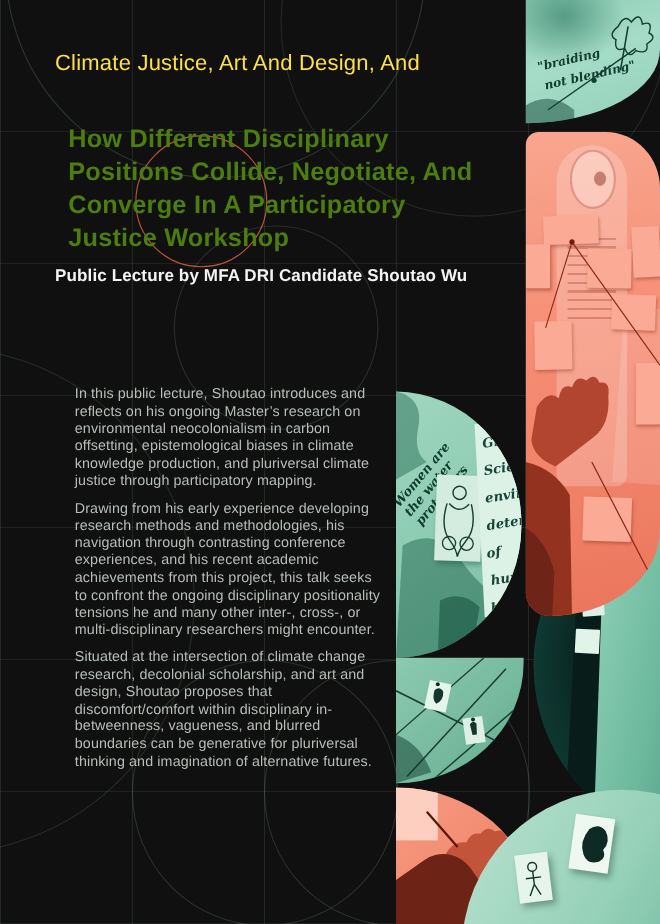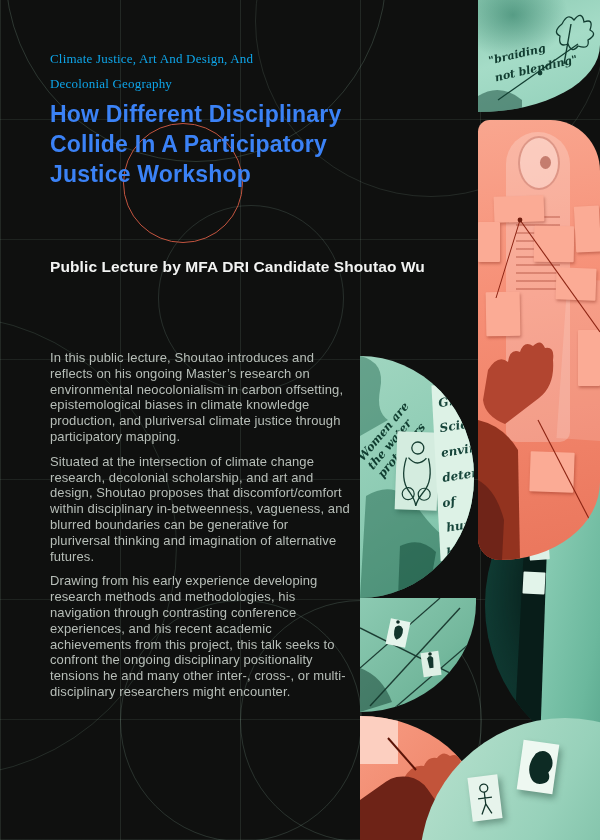--- a/index.html
+++ b/index.html
@@ -20,31 +20,31 @@
   .dc2{left:158px;top:205px;width:184px;height:184px;border-color:rgba(152,190,170,0.18);}
   .dc3{left:-285px;top:315px;width:460px;height:460px;border-color:rgba(152,190,170,0.16);}
   .dc4{left:120px;top:600px;width:240px;height:240px;border-color:rgba(152,190,170,0.20);}
   .dc5{left:240px;top:600px;width:240px;height:240px;border-color:rgba(152,190,170,0.20);}
   .dc6{left:255px;top:-155px;width:350px;height:350px;border-color:rgba(152,190,170,0.15);}
   .title-ring{
     position:absolute;left:123px;top:123px;width:118px;height:118px;
     border:1.5px solid #c2543f;border-radius:50%;
   }
   
-  .kicker{position:absolute;left:50px;top:46px;font-size:13px;line-height:25px;
-    color:#0ea5e9;font-weight:400;letter-spacing:.2px;font-family:Liberation Serif, serif;}
+  .kicker{position:absolute;left:50px;top:46px;font-size:20px;line-height:25px;
+    color:#fde047;font-weight:400;letter-spacing:.2px;}
   .kicker span{display:block;}
   .headline{position:absolute;left:50px;top:99px;font-size:23px;line-height:30px;
-    color:#3b82f6;font-weight:700;letter-spacing:.2px;margin:0;}
+    color:#4d7c0f;font-weight:700;letter-spacing:.2px;margin:12px;}
   .headline span{display:block;}
-  .event{position:absolute;left:50px;top:250px;font-size:15.5px;line-height:34px;
+  .event{position:absolute;left:50px;top:234px;font-size:15.5px;line-height:34px;
     color:#f2f3f2;font-weight:700;letter-spacing:.1px;}
   .event span{display:block;}
   .abstract{position:absolute;left:50px;top:350px;width:302px;}
-  .abstract p{margin:0 0 9px 0;font-size:13px;line-height:15.8px;color:#b7beb8;letter-spacing:.1px;}
+  .abstract p{margin:0 0 9px 18px;font-size:13px;line-height:15.8px;color:#b7beb8;letter-spacing:.1px;}
   
   .collage{position:absolute;inset:0;pointer-events:none;}
   .piece{position:absolute;overflow:hidden;}
   .note{position:absolute;border-radius:1px;}
   .scrib-r{background-image:repeating-linear-gradient(0deg, transparent 0 3px, rgba(122,24,12,.55) 3px 4px);}
   .scrib-t{background-image:repeating-linear-gradient(0deg, transparent 0 3px, rgba(12,56,44,.5) 3px 4px);}
   .hand{font-family:"DejaVu Serif", serif;font-style:italic;font-weight:700;position:absolute;}
   
   .p5{left:485px;top:440px;width:330px;height:330px;border-radius:50%;
     background:radial-gradient(circle at 30% 40%, #175248 0%, #0e352e 55%, #0b2b26 100%);}
@@ -118,37 +118,37 @@
   <div class="deco-circle dc1"></div>
   <div class="deco-circle dc2"></div>
   <div class="deco-circle dc3"></div>
   <div class="deco-circle dc4"></div>
   <div class="deco-circle dc5"></div>
   <div class="deco-circle dc6"></div>
   <div class="title-ring"></div>
 
   <div class="kicker">
     <span>Climate Justice, Art And Design, And</span>
-    <span>Decolonial Geography</span>
   </div>
 
   <h1 class="headline">
     <span>How Different Disciplinary</span>
-    <span>Collide In A Participatory</span>
+    <span>Positions Collide, Negotiate, And</span>
+    <span>Converge In A Participatory</span>
     <span>Justice Workshop</span>
   </h1>
 
   <div class="event">
     <span>Public Lecture by MFA DRI Candidate Shoutao Wu</span>
   </div>
 
   <div class="abstract">
     <p>In this public lecture, Shoutao introduces and reflects on his ongoing Master’s research on environmental neocolonialism in carbon offsetting, epistemological biases in climate knowledge production, and pluriversal climate justice through participatory mapping.</p>
+    <p>Drawing from his early experience developing research methods and methodologies, his navigation through contrasting conference experiences, and his recent academic achievements from this project, this talk seeks to confront the ongoing disciplinary positionality tensions he and many other inter-, cross-, or multi-disciplinary researchers might encounter.</p>
     <p>Situated at the intersection of climate change research, decolonial scholarship, and art and design, Shoutao proposes that discomfort/comfort within disciplinary in-betweenness, vagueness, and blurred boundaries can be generative for pluriversal thinking and imagination of alternative futures.</p>
-    <p>Drawing from his early experience developing research methods and methodologies, his navigation through contrasting conference experiences, and his recent academic achievements from this project, this talk seeks to confront the ongoing disciplinary positionality tensions he and many other inter-, cross-, or multi-disciplinary researchers might encounter.</p>
   </div>
 
   <div class="collage">
 
     <div class="piece p5">
       <div class="blur-blob"></div>
       <div class="door"></div>
       <div class="panel">
         <div class="hw"></div>
       </div>

